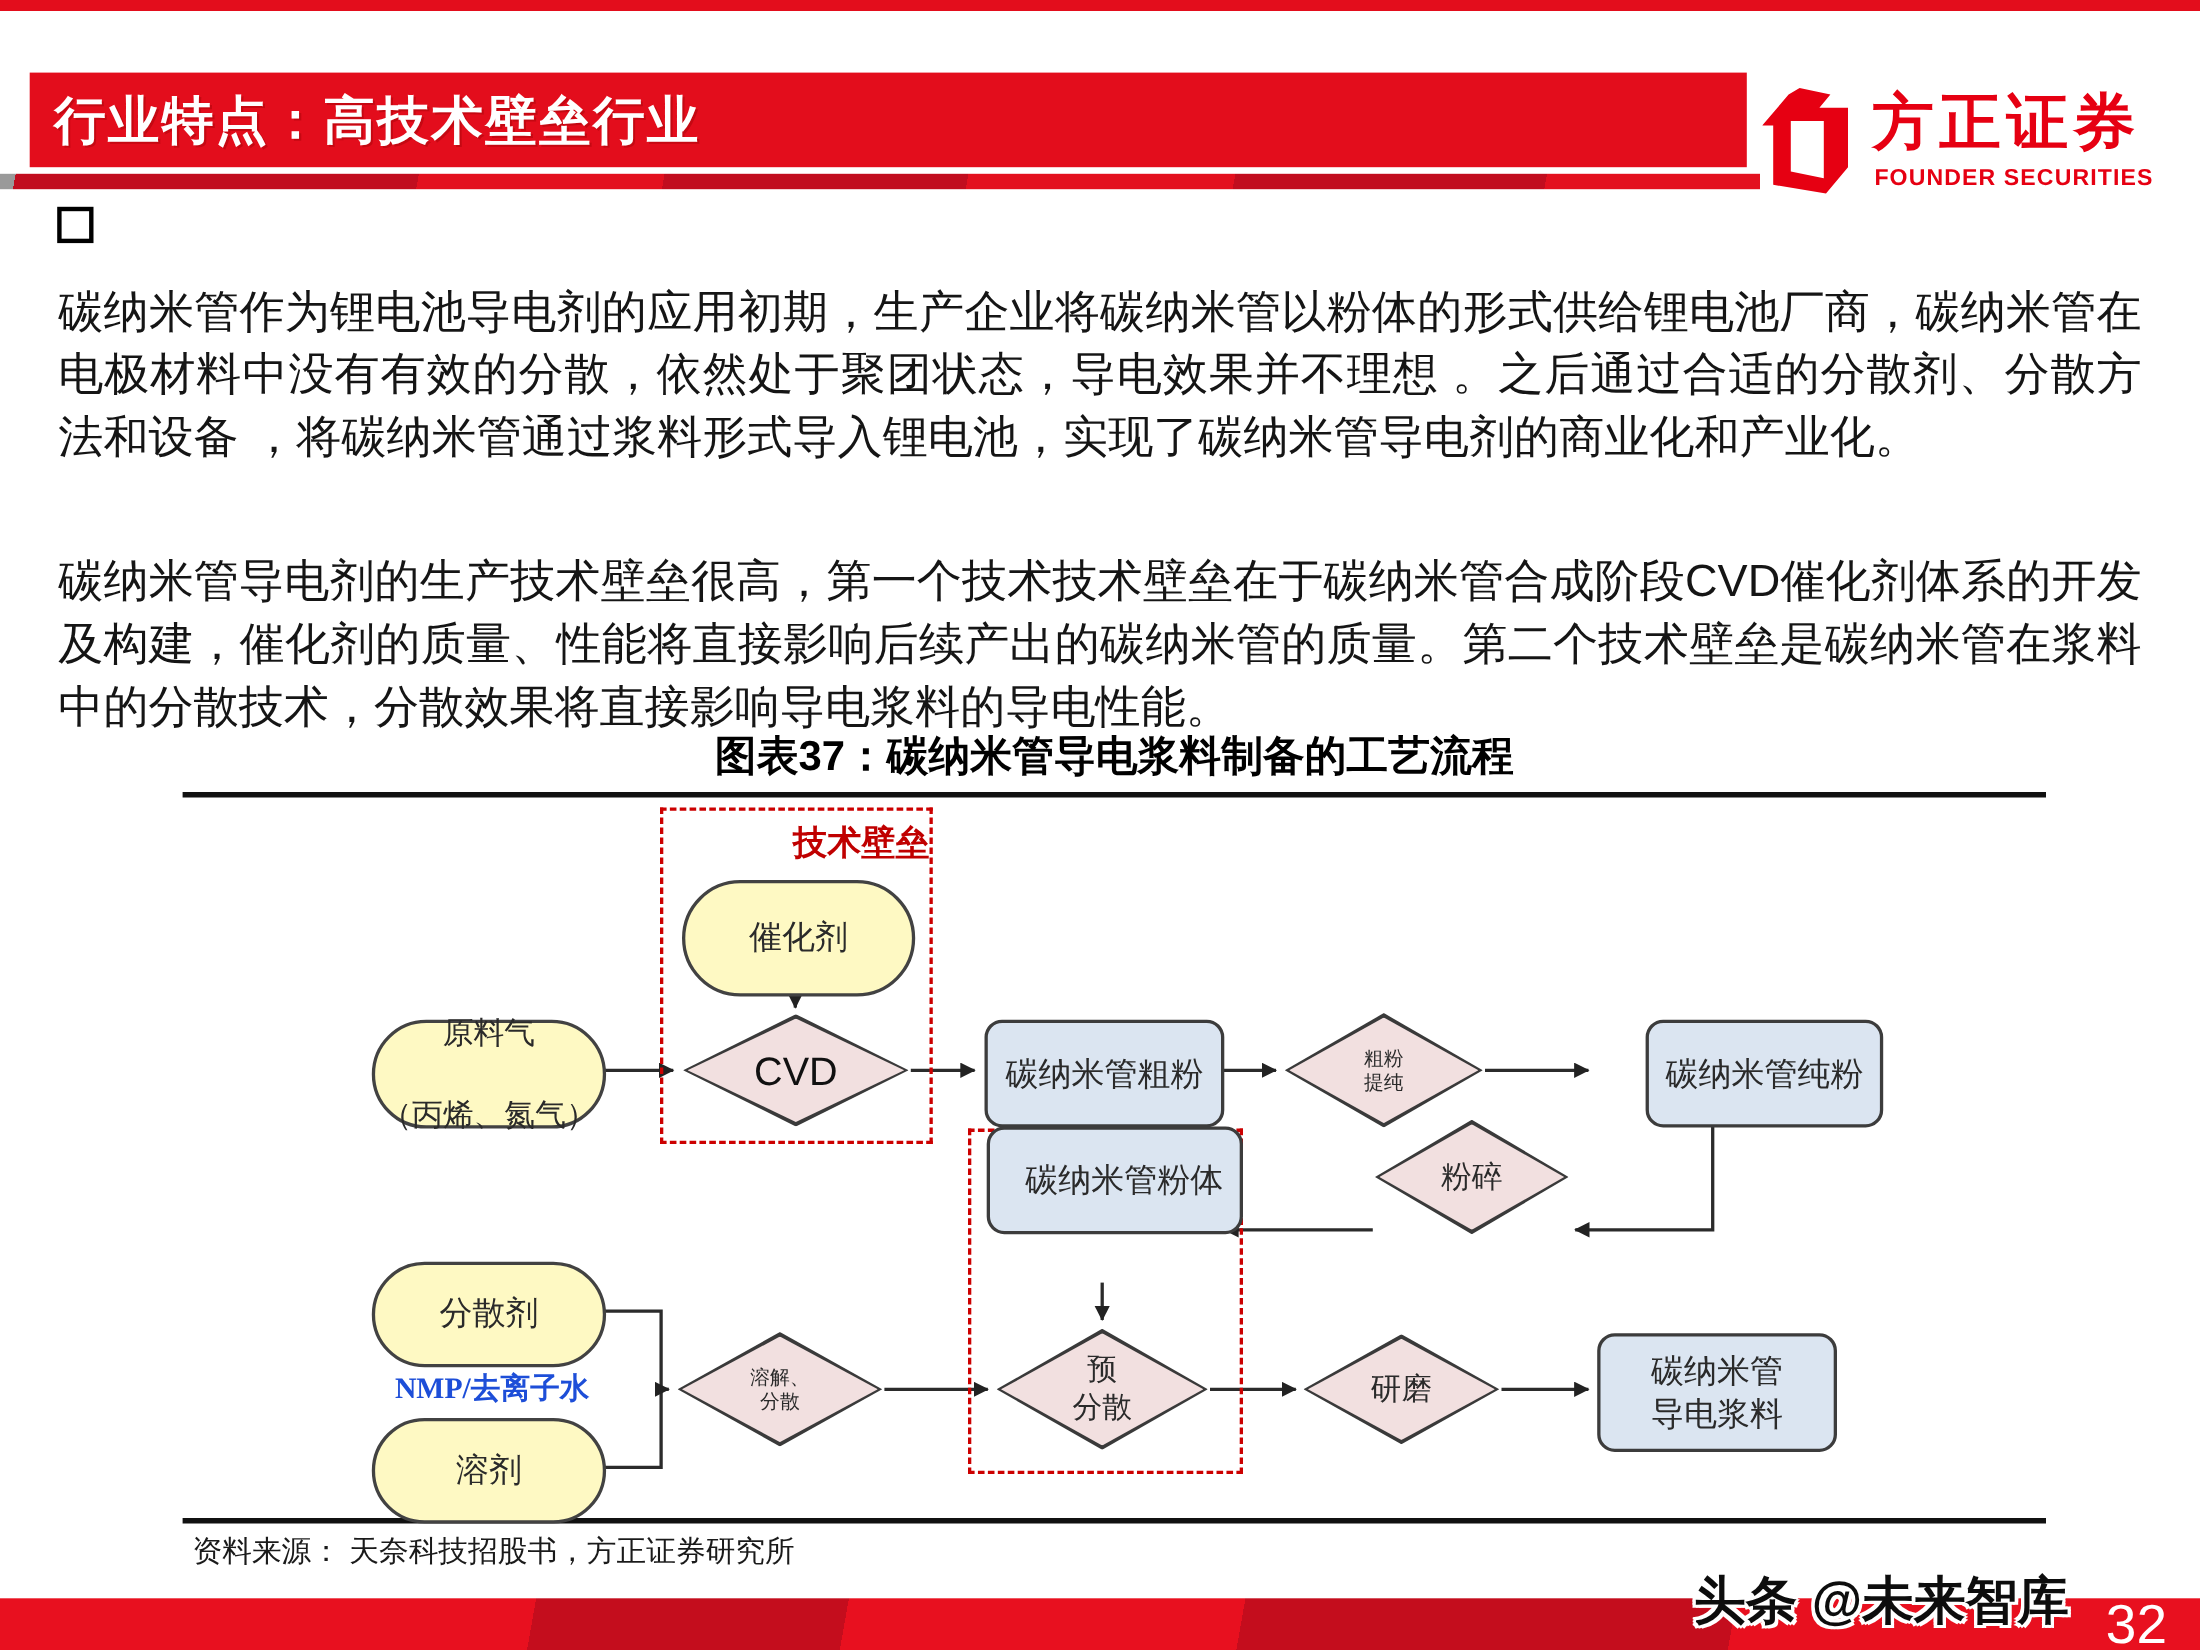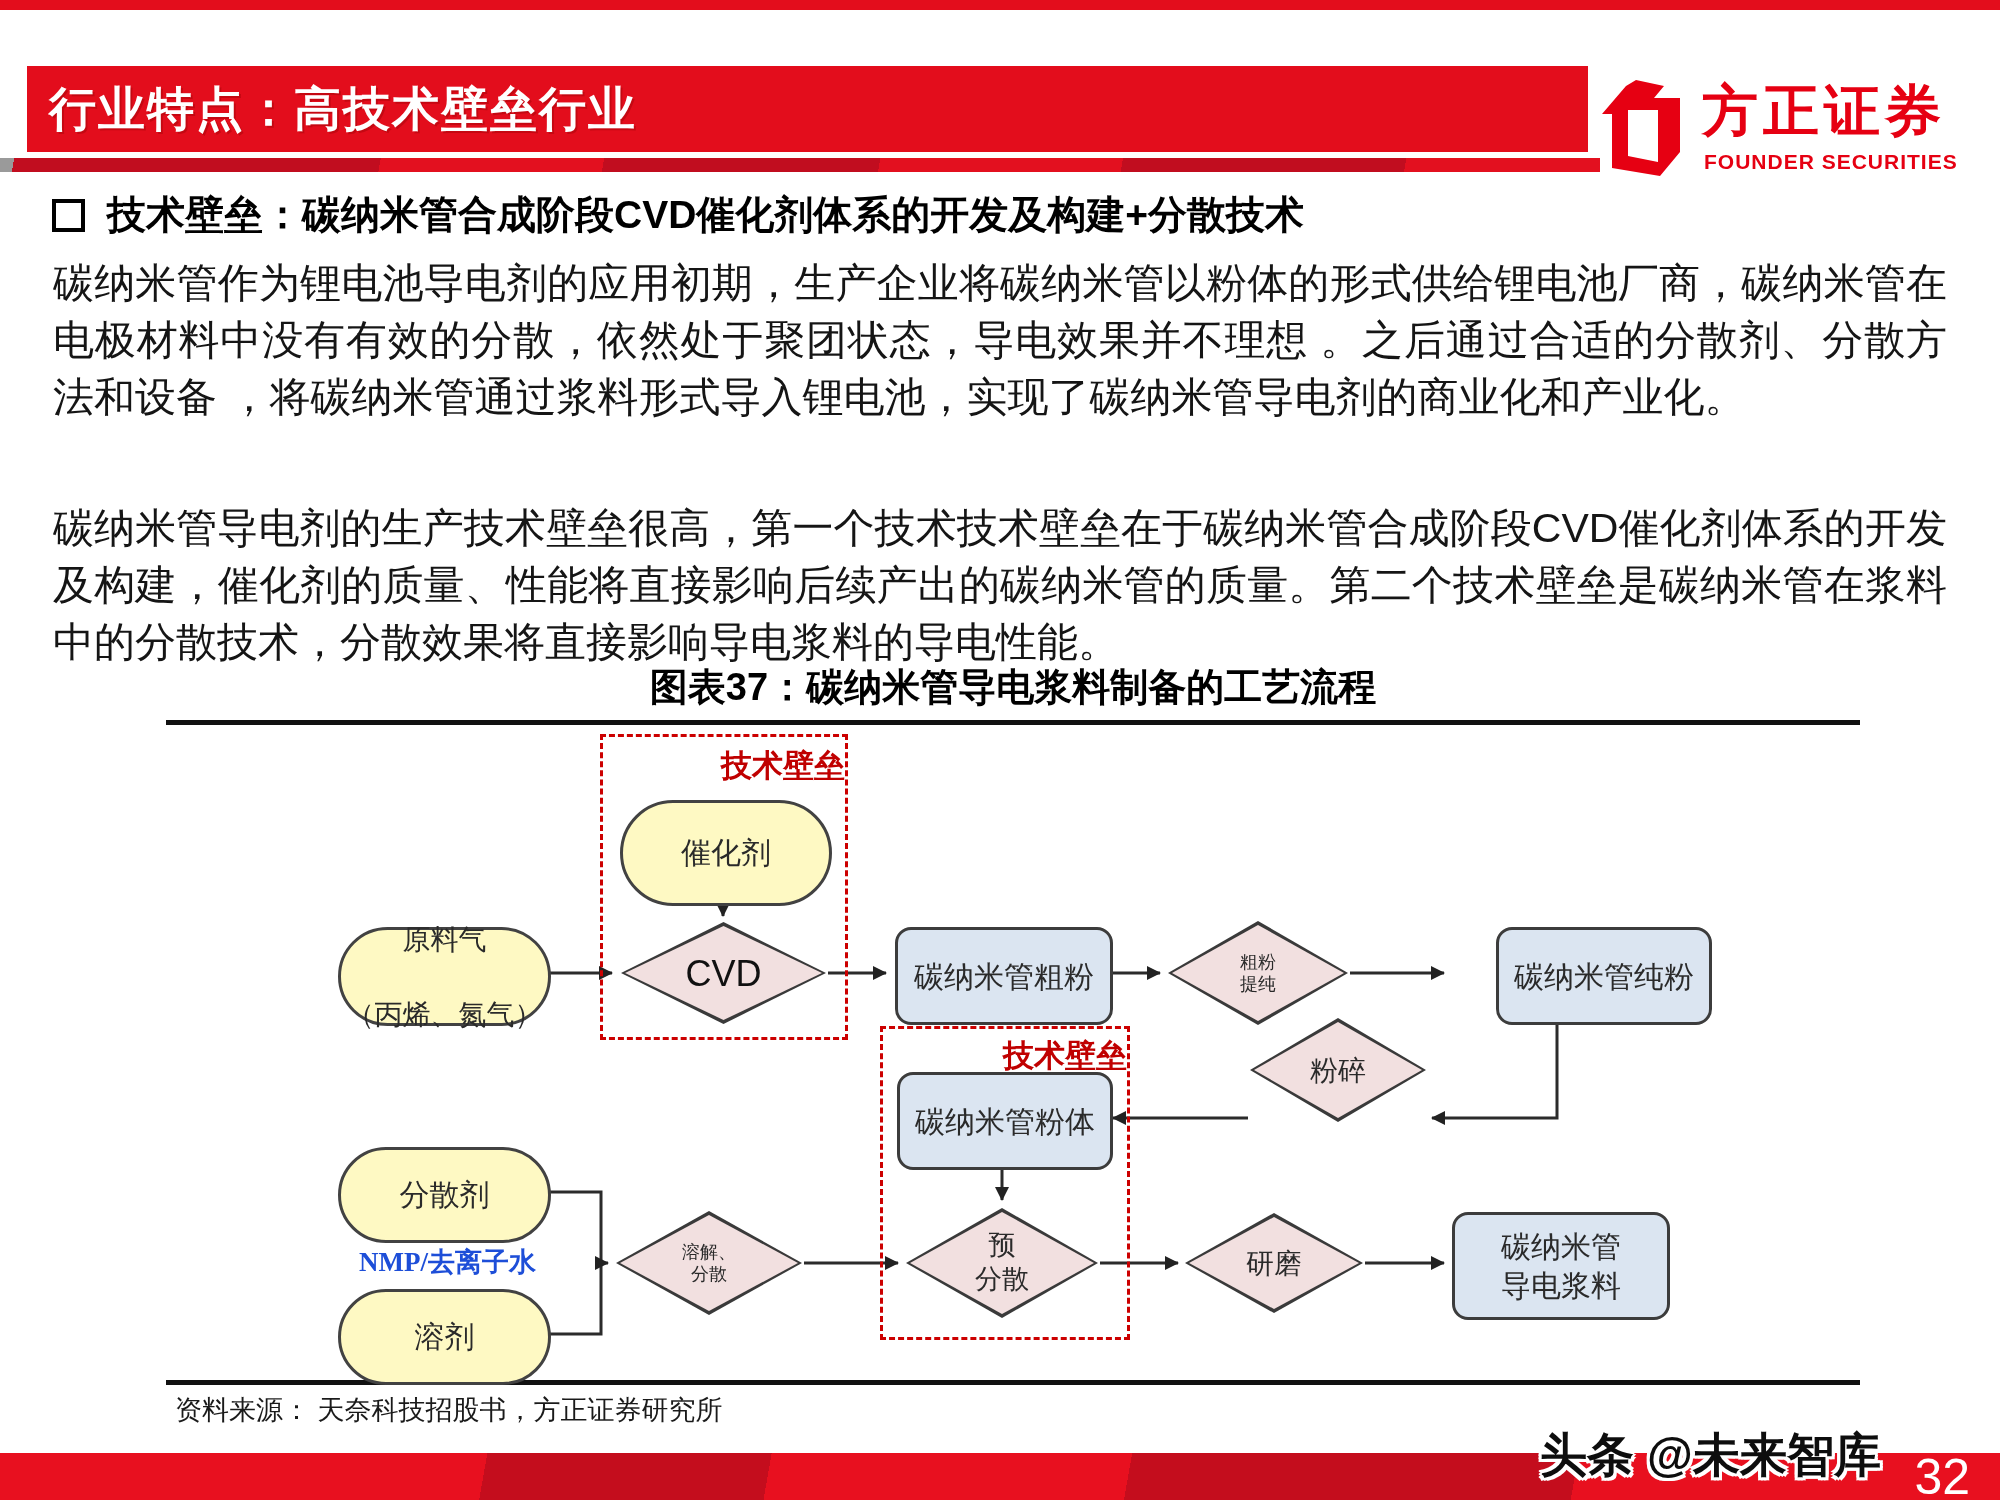--- a/index.html
+++ b/index.html
@@ -84,21 +84,20 @@
     <svg width="96" height="100" viewBox="0 0 96 100">
       <path fill="#e60012" fill-rule="evenodd" d="M34,0 L62,6 L52,18 L78,18 L78,72 L58,96 L10,88 L10,34 L0,34 L24,6 Z
            M26,30 L26,76 L56,82 L56,30 Z"></path>
     </svg>
     <div class="cn">方正证券</div>
     <div class="en">FOUNDER SECURITIES</div>
   </div>
 
   <div class="heading">
     <span class="sq-bullet"></span>
-    <span>技术壁垒：碳纳米管合成阶段CVD催化剂体系的开发及构建+分散技术</span>
   </div>
   <div class="para p2">碳纳米管导电剂的生产技术壁垒很高，第一个技术技术壁垒在于碳纳米管合成阶段CVD催化剂体系的开发及构建，催化剂的质量、性能将直接影响后续产出的碳纳米管的质量。第二个技术壁垒是碳纳米管在浆料中的分散技术，分散效果将直接影响导电浆料的导电性能。</div>
   <div class="para p1">碳纳米管作为锂电池导电剂的应用初期，生产企业将碳纳米管以粉体的形式供给锂电池厂商，碳纳米管在电极材料中没有有效的分散，依然处于聚团状态，导电效果并不理想 。之后通过合适的分散剂、分散方法和设备 ，将碳纳米管通过浆料形式导入锂电池，实现了碳纳米管导电剂的商业化和产业化。</div>
 
   <div class="fig-title">图表37：碳纳米管导电浆料制备的工艺流程</div>
   <div class="rule rule-top"></div>
   <div class="rule rule-bottom"></div>
 
   <svg class="connectors" width="2000" height="1500">
     <defs>
@@ -155,21 +154,21 @@
   </div>
   <div class="bluebox flow-font fs30" style="left:1496px;top:927px;width:210px;height:92px;">
     <div>碳纳米管纯粉</div>
   </div>
 
   <div class="diamond flow-font fs28" style="left:1250px;top:1018px;width:176px;height:104px;">
     <div class="d-bg"></div>
     <div class="d-fg"></div>
     <div class="d-label">粉碎</div>
   </div>
-  <div class="bluebox flow-font fs30" style="left:897px;top:1072px;width:210px;height:92px;">
+  <div class="bluebox flow-font fs30" style="left:897px;top:1024px;width:210px;height:92px;padding-left:17px;">
     <div>碳纳米管粉体</div>
   </div>
 
   <div class="stadium flow-font fs30" style="left:338px;top:1147px;width:207px;height:90px;">
     <div>分散剂</div>
   </div>
   <div class="nmp-label">NMP/去离子水</div>
   <div class="stadium flow-font fs30" style="left:338px;top:1289px;width:207px;height:90px;">
     <div>溶剂</div>
   </div>

